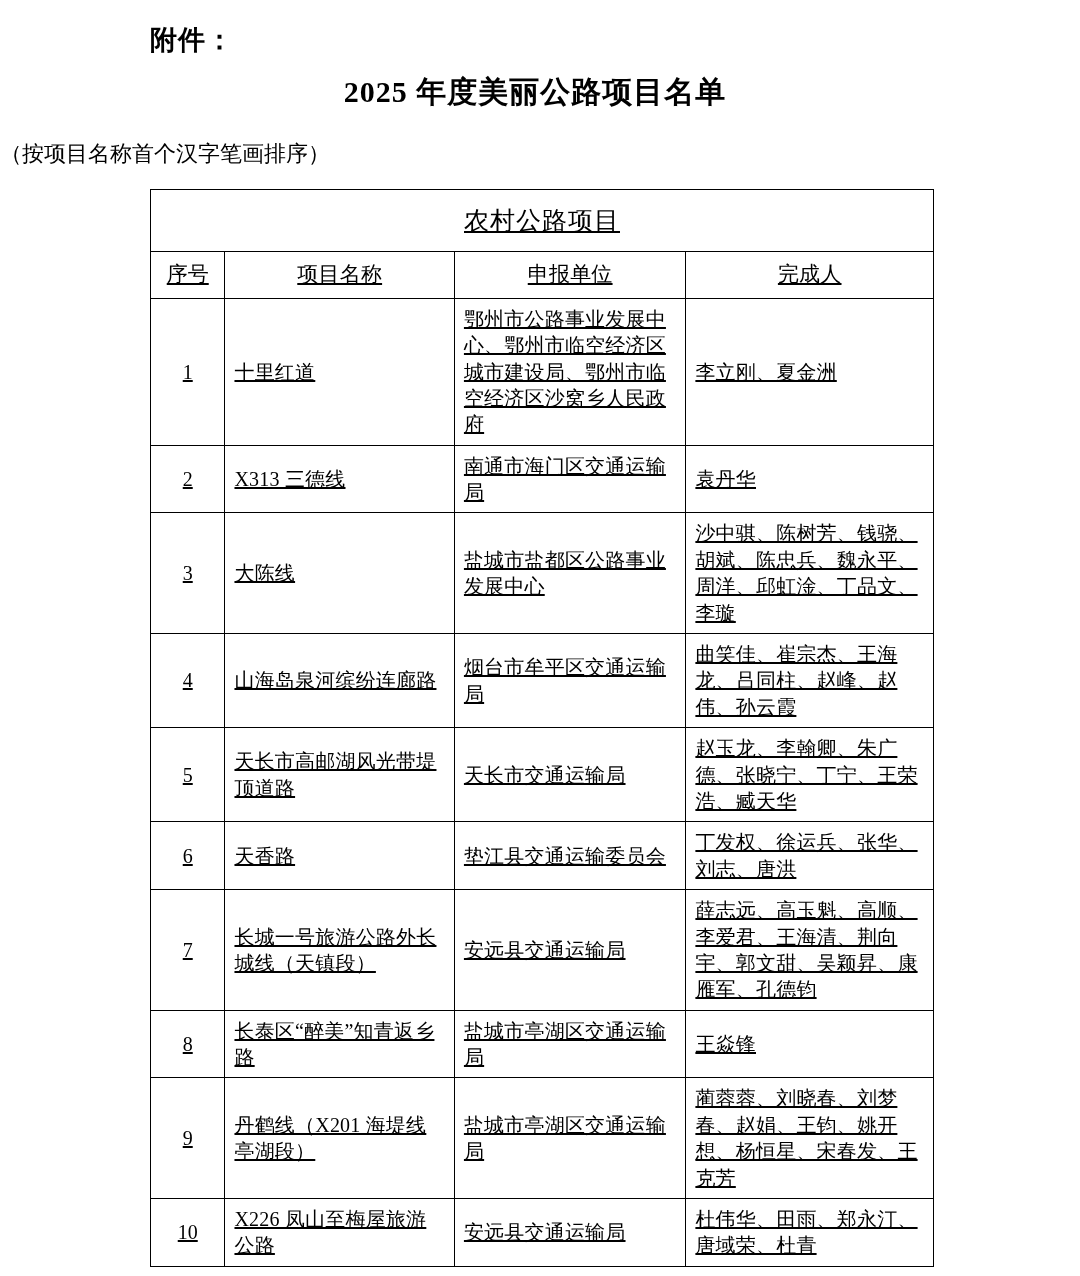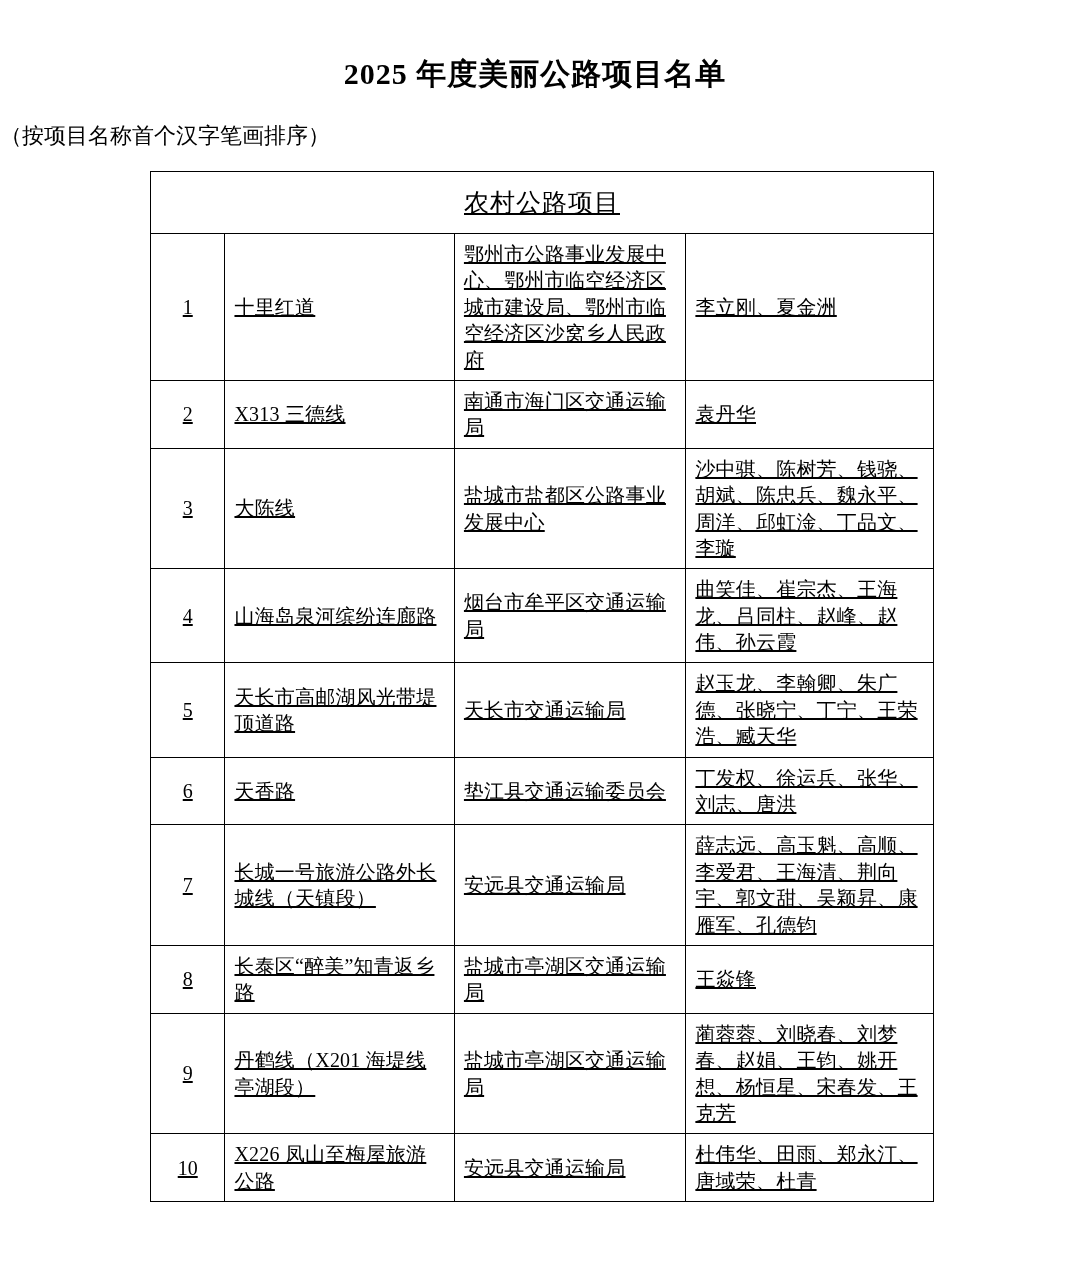--- a/index.html
+++ b/index.html
@@ -26,21 +26,21 @@
     letter-spacing: 1px;
     margin-left: 150px;
     margin-bottom: 8px;
   }
   .doc-title {
     text-align: center;
     font-family: "Liberation Serif", "DejaVu Serif", serif;
     font-weight: bold;
     font-size: 30px;
     letter-spacing: 1px;
-    margin-top: 32px;
+    margin-top: 14px;
     margin-bottom: 0;
     padding-right: 10px;
   }
   .doc-subtitle {
     text-align: left;
     font-family: "Liberation Serif", "DejaVu Serif", serif;
     font-size: 22px;
     margin-top: 26px;
     margin-bottom: 20px;
     padding-right: 6px;
@@ -87,35 +87,42 @@
   }
   td.c-unit, td.c-people, td.c-name {
     letter-spacing: 0.2px;
   }
 </style>
 </head>
 <body>
 
 <div class="page">
 
+  <div class="attachment-label">附件：</div>
 
   <div class="doc-title">2025 年度美丽公路项目名单</div>
 
   <div class="doc-subtitle">（按项目名称首个汉字笔画排序）</div>
 
   <table class="list-table">
     <colgroup>
       <col class="c-no">
       <col class="c-name">
       <col class="c-unit">
       <col class="c-people">
     </colgroup>
     <tbody>
       <tr>
         <td class="section-head" colspan="4">农村公路项目</td>
+      </tr>
+      <tr>
+        <td class="col-head c-no">序号</td>
+        <td class="col-head c-name">项目名称</td>
+        <td class="col-head c-unit">申报单位</td>
+        <td class="col-head c-people">完成人</td>
       </tr>
 
       <tr>
         <td class="c-no">1</td>
         <td class="c-name">十里红道</td>
         <td class="c-unit">鄂州市公路事业发展中心、鄂州市临空经济区城市建设局、鄂州市临空经济区沙窝乡人民政府</td>
         <td class="c-people">李立刚、夏金洲</td>
       </tr>
       <tr>
         <td class="c-no">2</td>

